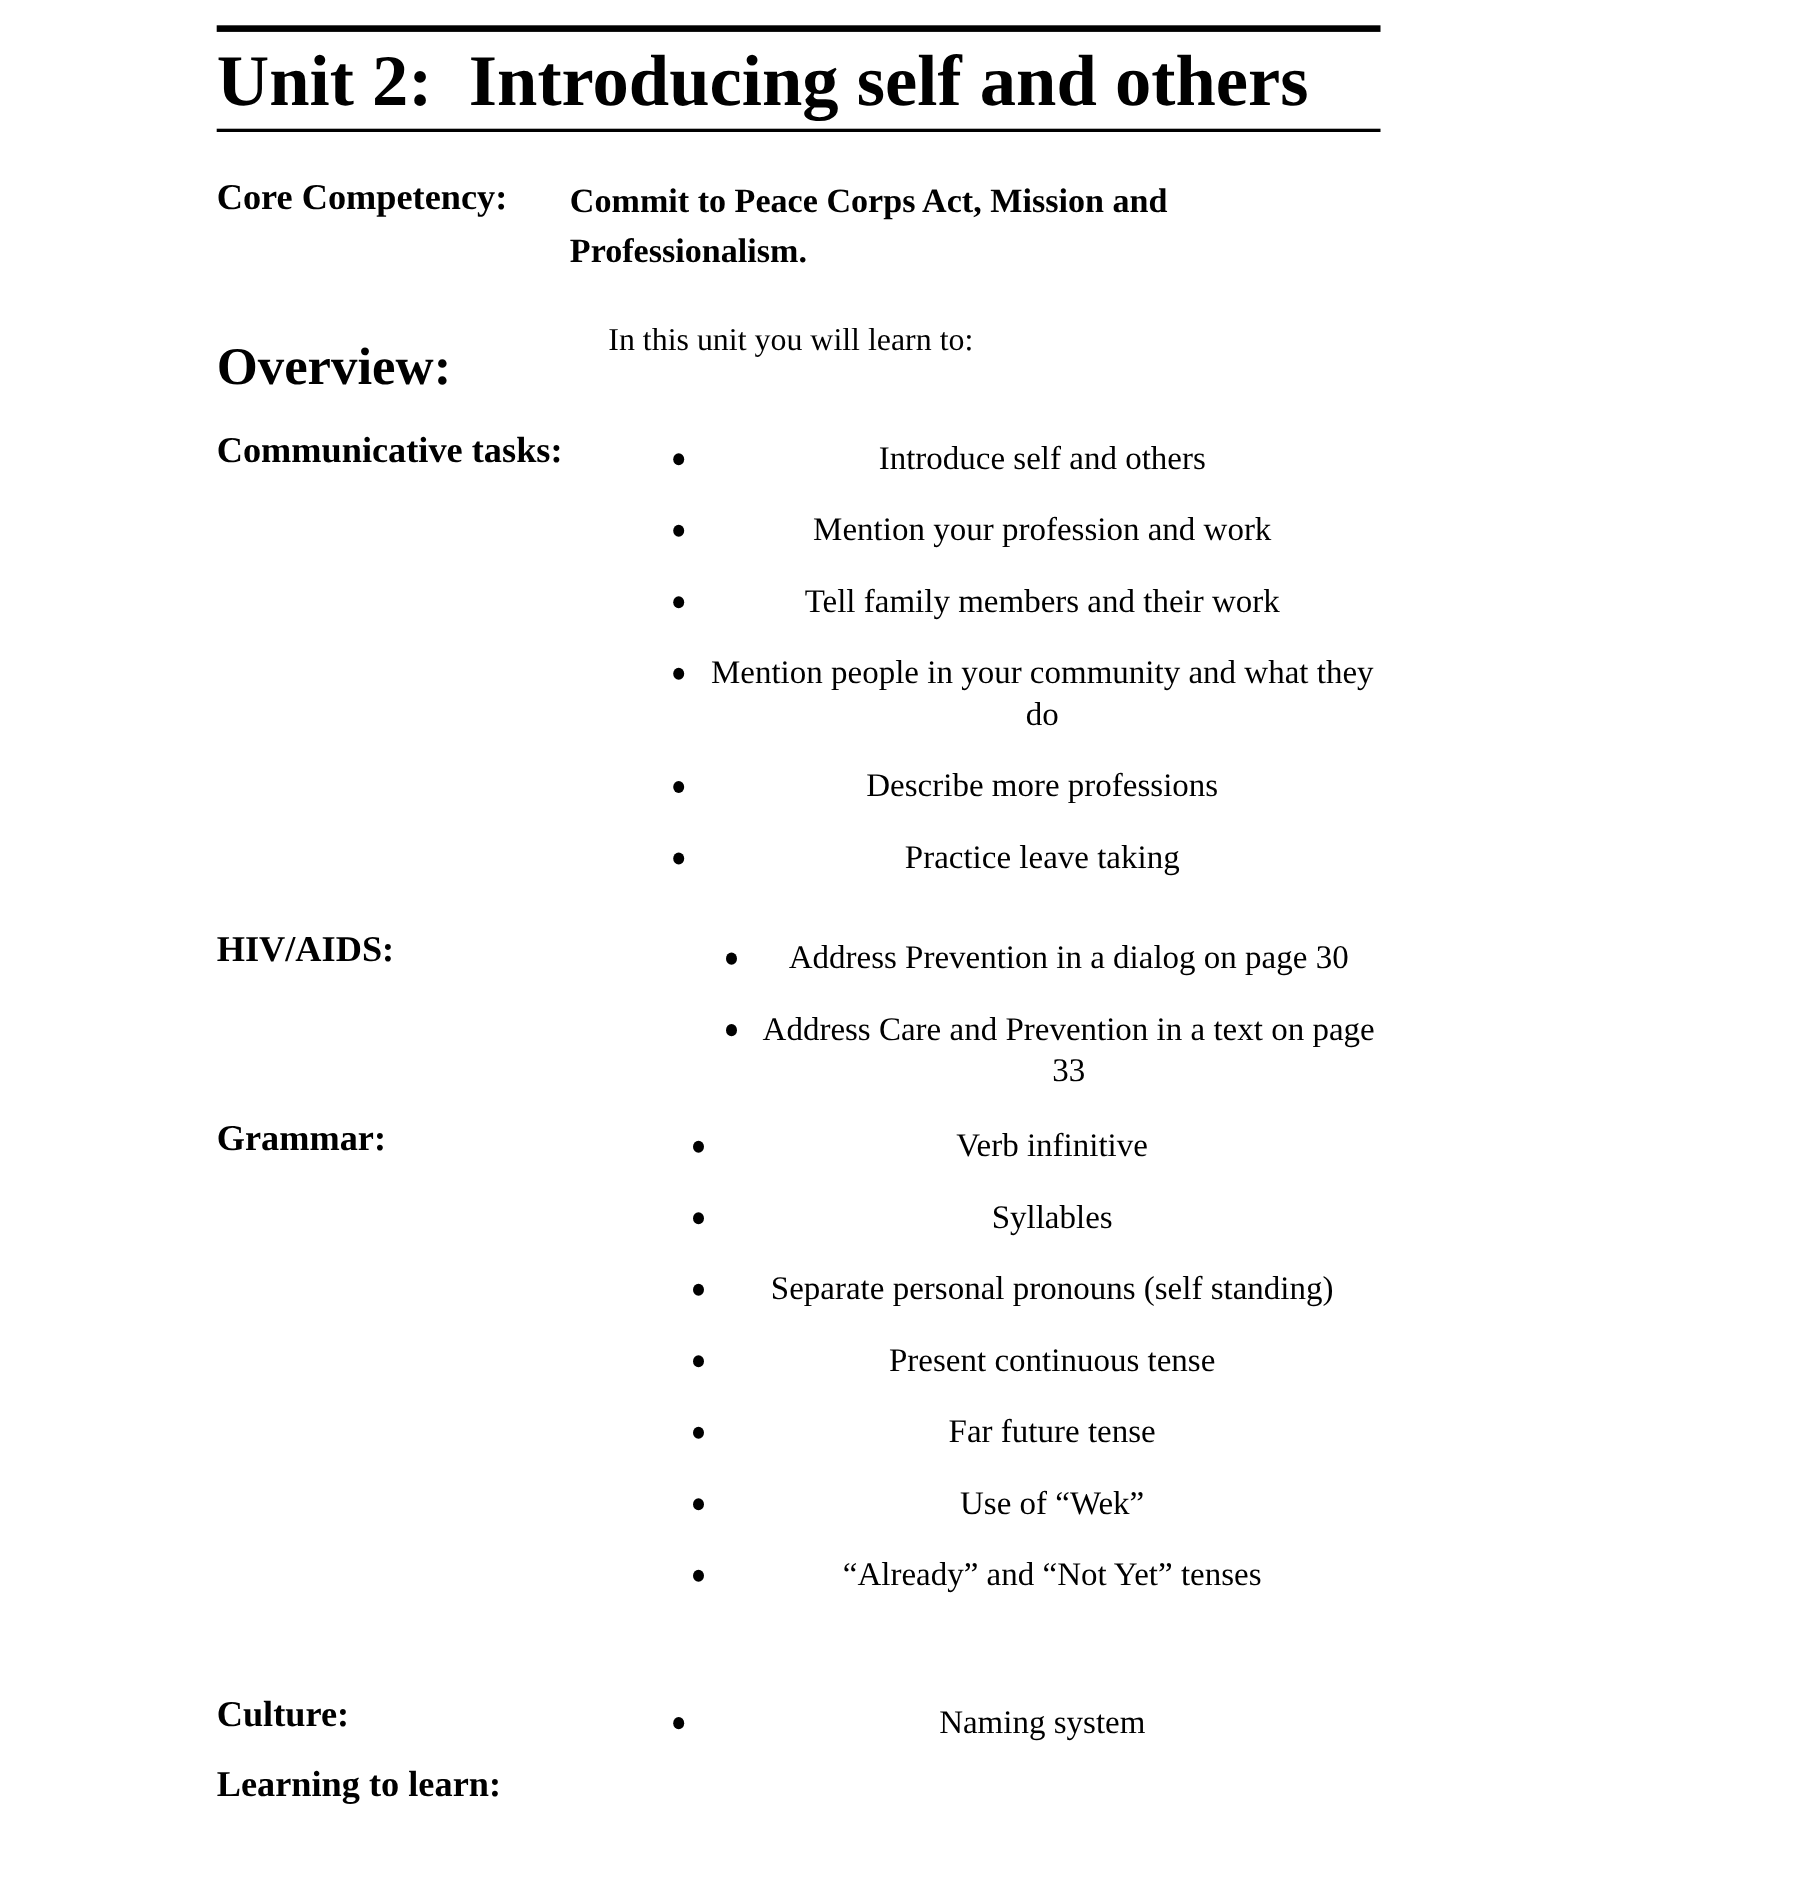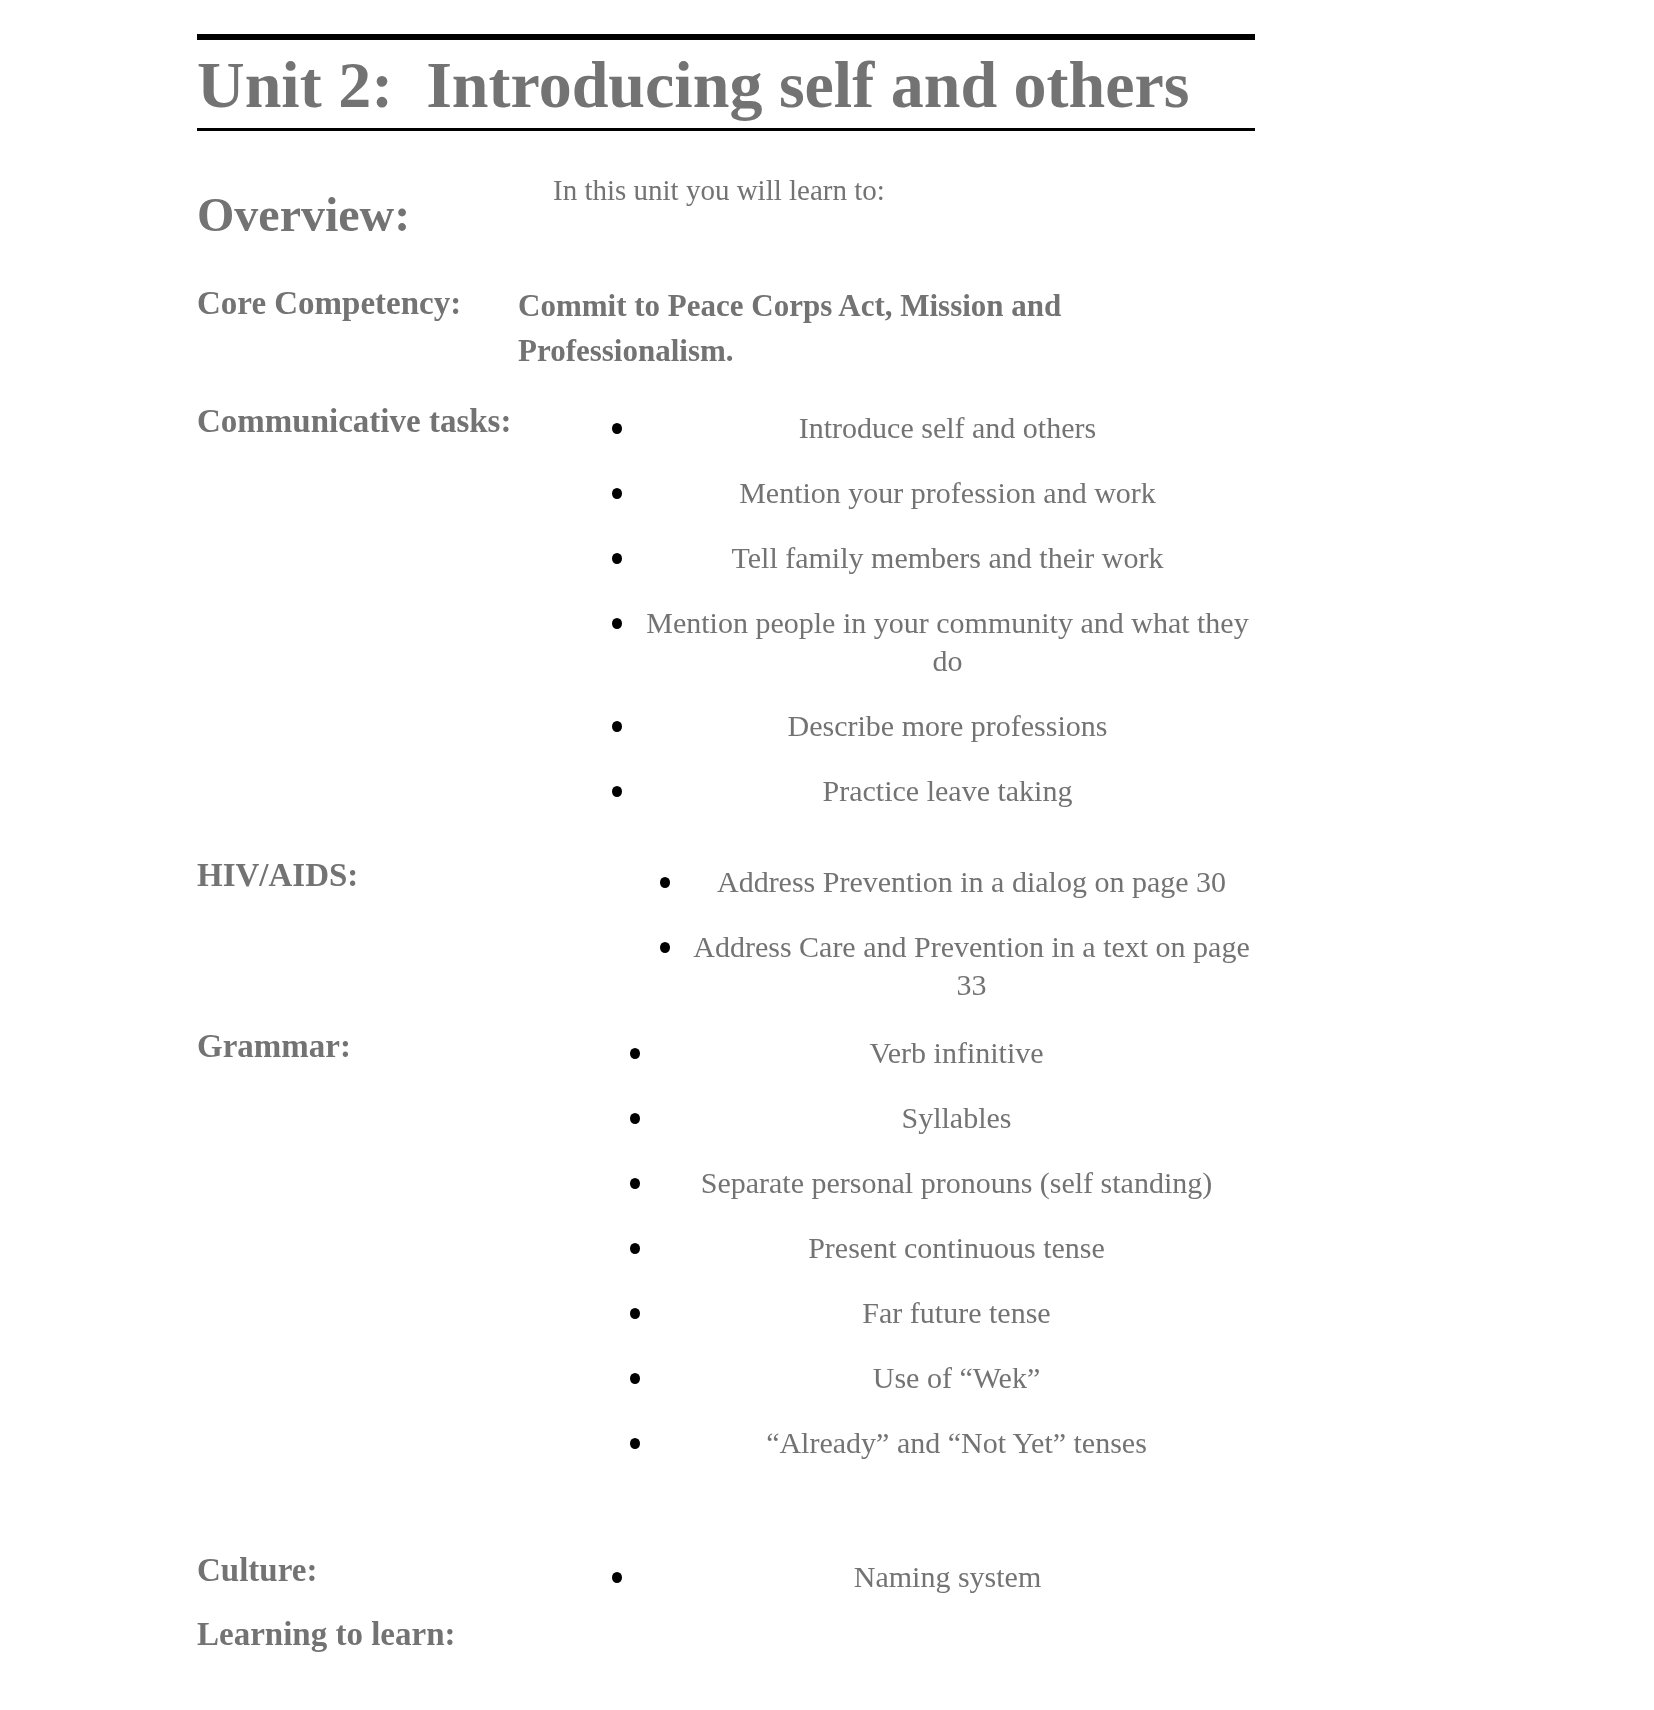--- a/index.html
+++ b/index.html
@@ -5,23 +5,23 @@
   html, body {
     margin: 0;
     padding: 0;
     background: #ffffff;
   }
   .page {
     position: relative;
     width: 1412px;
     height: 1710px;
     box-sizing: border-box;
-    padding: 34px 157px 0 197px;
+    padding: 23px 157px 0 197px;
     background: #ffffff;
-    color: #737373;
+    color: #000000;
     font-family: "Liberation Serif", "DejaVu Serif", serif;
     overflow: hidden;
   }
   
   .title-block {
     border-top: 6px solid #000;
     border-bottom: 3px solid #000;
     padding: 8px 0 6px 0;
   }
   .title {
@@ -97,35 +97,35 @@
 </style>
 </head>
 <body>
 
 <div class="page">
 
   <header class="title-block">
     <h1 class="title">Unit 2:  Introducing self and others</h1>
   </header>
 
+  <section class="row row-core">
+    <div class="label">Core Competency:</div>
+    <div class="content">
+      <p class="core-value">Commit to Peace Corps Act, Mission and
+Professionalism.</p>
+    </div>
+  </section>
+
   <section class="row row-over">
     <div class="label overview-label">Overview:</div>
     <div class="content">
       <p class="intro-text">In this unit you will learn to:</p>
     </div>
   </section>
 
-  <section class="row row-core">
-    <div class="label">Core Competency:</div>
-    <div class="content">
-      <p class="core-value">Commit to Peace Corps Act, Mission and
-Professionalism.</p>
-    </div>
-  </section>
-
   <section class="row row-comm">
     <div class="label">Communicative tasks:</div>
     <div class="content">
       <ul class="bullets">
           <li>
           <span class="bullet-dot"></span>
           <span>Introduce self and others</span>
         </li>
           <li>
           <span class="bullet-dot"></span>

